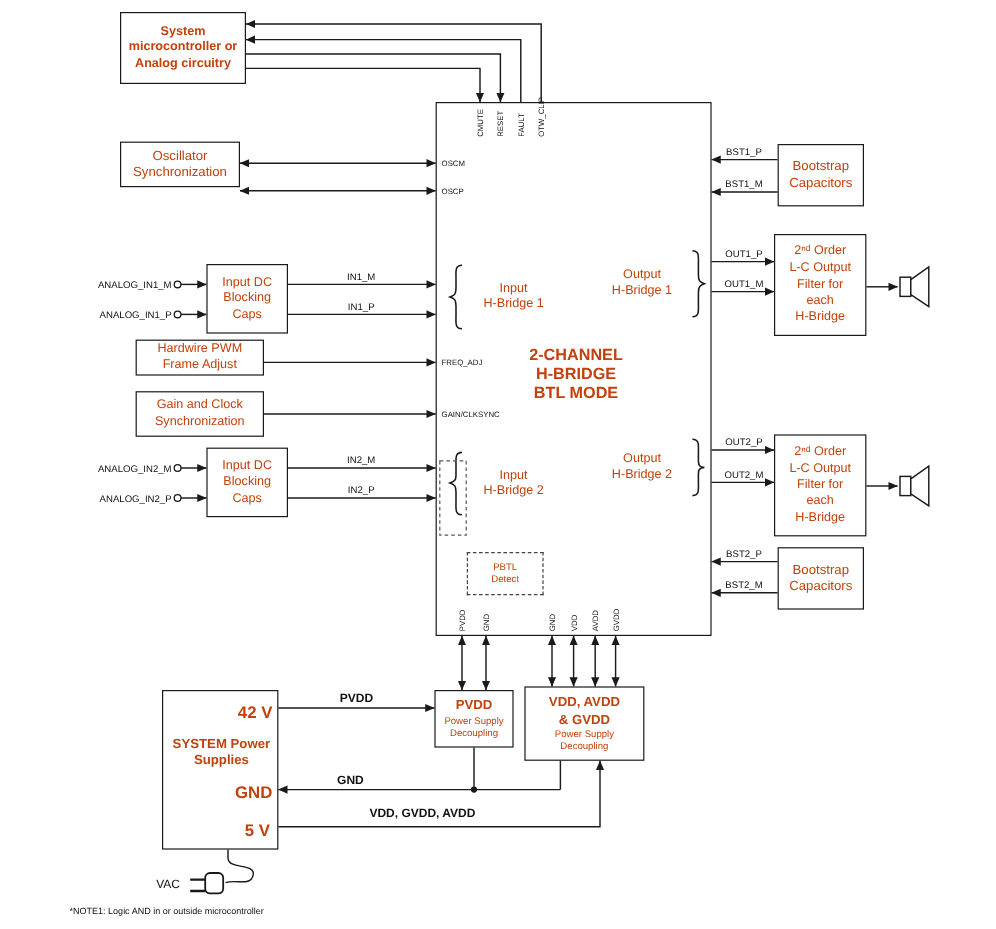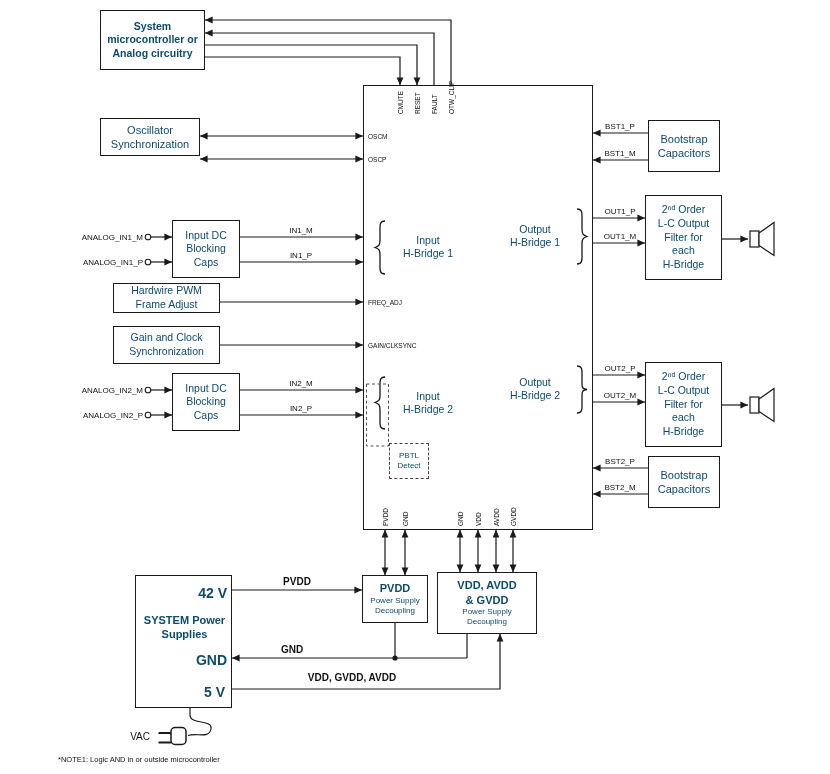--- a/index.html
+++ b/index.html
@@ -1,18 +1,18 @@
 <!DOCTYPE html>
 <html><head>
 <meta charset="utf-8">
 <style>
   *{margin:0;padding:0;box-sizing:border-box}
   html,body{background:#fff}
   .canvas{position:relative;width:830px;height:774px;background:#fff;overflow:hidden;
-          font-family:"Liberation Sans","DejaVu Sans",sans-serif;color:#0c4a6e}
+          font-family:"Liberation Sans","DejaVu Sans",sans-serif;color:#c2410c}
   .box{position:absolute;border:1.4px solid #1a1a1a;background:#fff;display:flex;
        align-items:center;justify-content:center;text-align:center;white-space:pre-line;
        line-height:1.3;font-size:10.5px;z-index:1}
   .col{flex-direction:column}
   .bold{font-weight:700}
   .transparent{background:transparent}
   .overlay{position:absolute;z-index:3;text-align:center;white-space:pre-line;line-height:1.25}
   .dashedbox{position:absolute;z-index:3;border:1.2px dashed #444;background:transparent;
              display:flex;align-items:center;justify-content:center;text-align:center;
              white-space:pre-line;font-size:8px;line-height:1.3}
@@ -225,26 +225,29 @@
     <text class="wire" x="620" y="490" text-anchor="middle">BST2_M</text>
 
     <text class="rail" x="297" y="585" text-anchor="middle">PVDD</text>
     <text class="rail" x="292" y="653" text-anchor="middle">GND</text>
     <text class="rail" x="352" y="681" text-anchor="middle">VDD, GVDD, AVDD</text>
     <text class="vaclbl" x="150" y="740" text-anchor="end">VAC</text>
 
     <text class="note" x="58" y="762">*NOTE1: Logic AND in or outside microcontroller</text>
   </svg>
 
+  <div class="overlay bold" style="left:390px;top:288px;width:180px;font-size:13.5px;line-height:1.2">2-CHANNEL
+H-BRIDGE
+BTL MODE</div>
 
   <div class="overlay" style="left:392px;top:234px;width:72px;font-size:10.5px">Input
 H-Bridge 1</div>
   <div class="overlay" style="left:392px;top:390px;width:72px;font-size:10.5px">Input
 H-Bridge 2</div>
   <div class="overlay" style="left:497px;top:223px;width:76px;font-size:10.5px">Output
 H-Bridge 1</div>
   <div class="overlay" style="left:497px;top:376px;width:76px;font-size:10.5px">Output
 H-Bridge 2</div>
 
-  <div class="dashedbox" style="left:389px;top:443px;width:40px;height:36px">PBTL
+  <div class="dashedbox" style="left:389px;top:460px;width:64px;height:36px">PBTL
 Detect</div>
 
 </div>
 
 </body></html>

